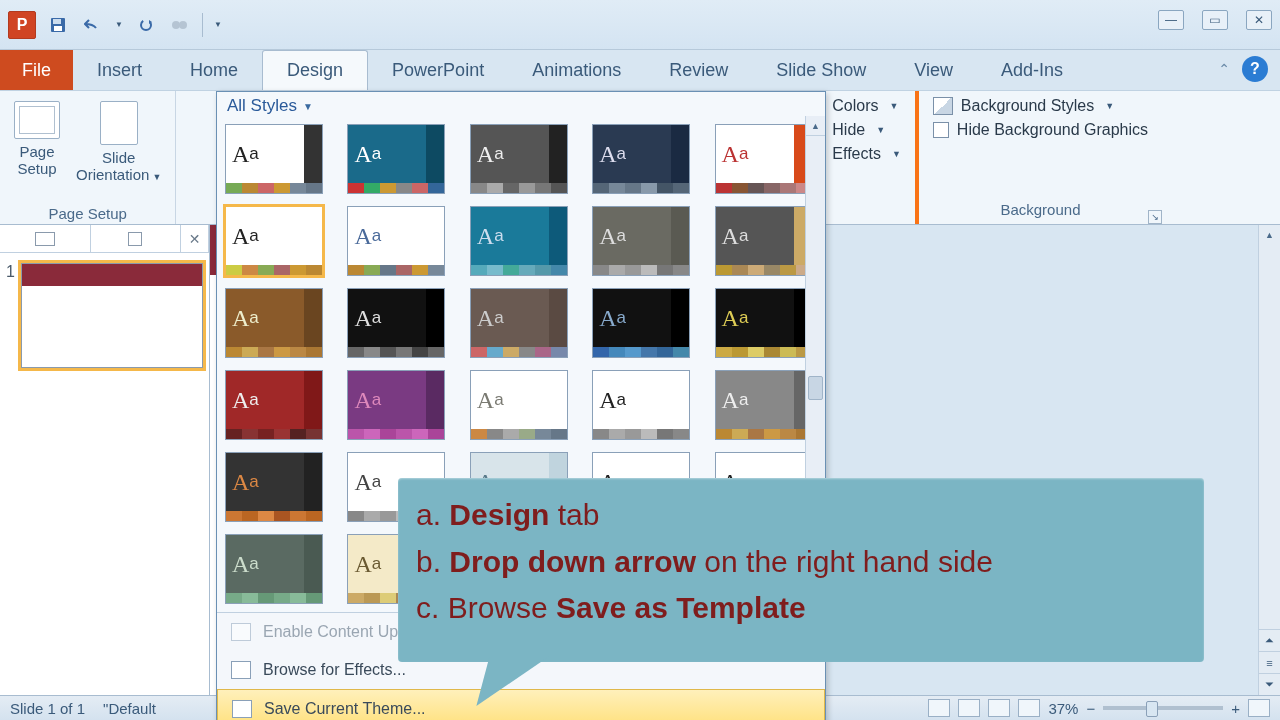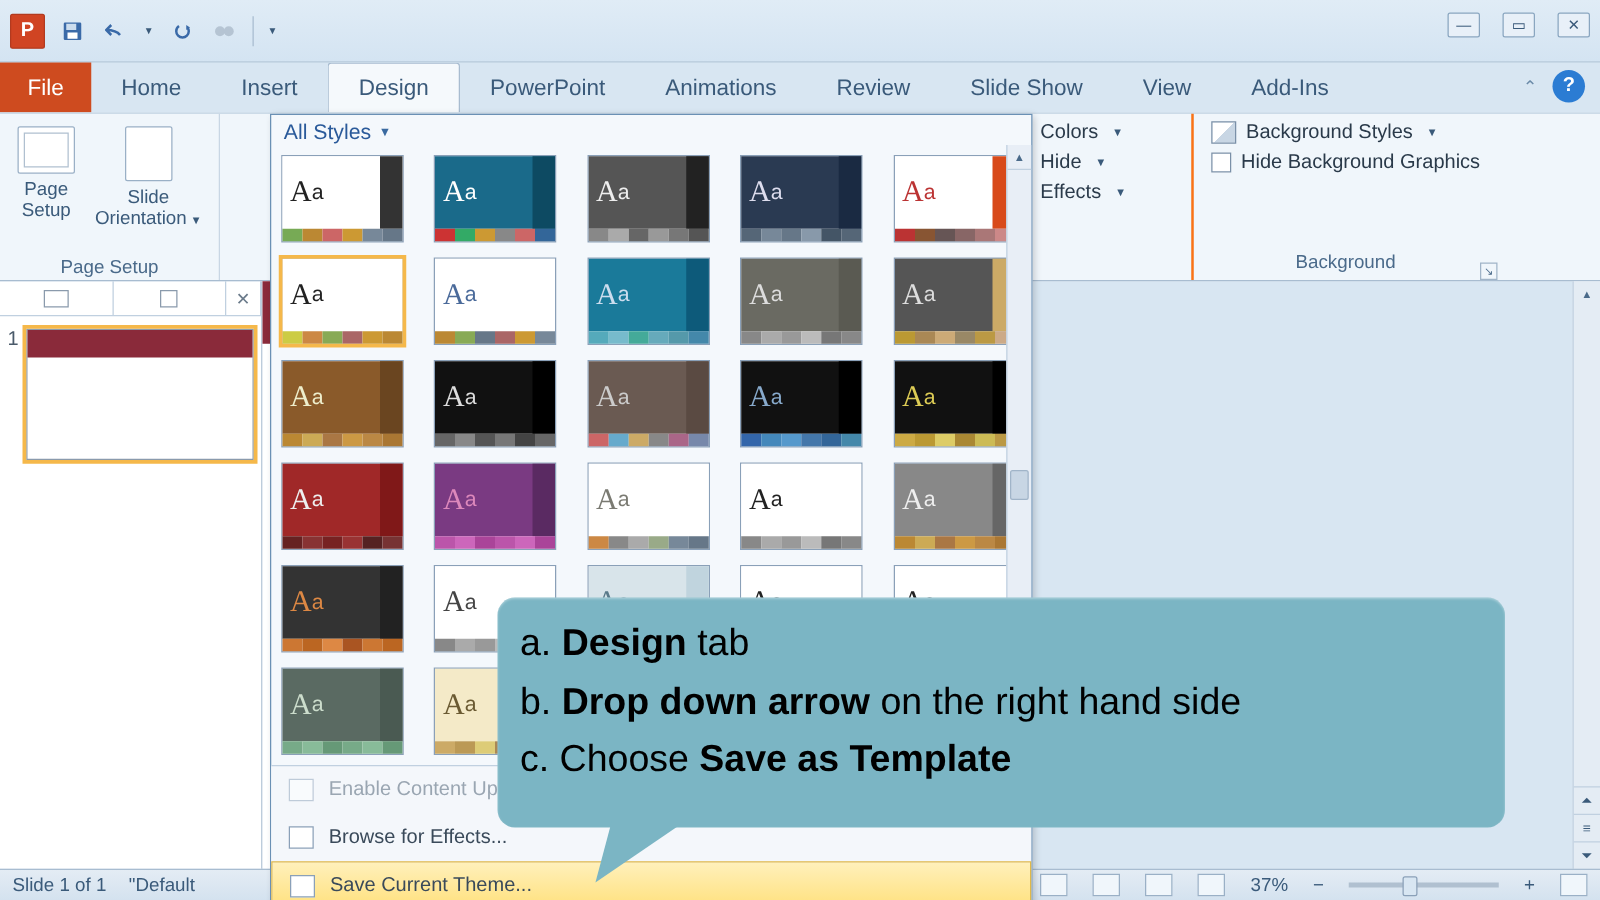--- a/index.html
+++ b/index.html
@@ -59,21 +59,21 @@
 .rib-right { display:flex; }
 .rib-col { padding:6px 14px; display:flex; flex-direction:column; gap:6px; }
 .rib-row { display:flex; align-items:center; gap:8px; font-size:16px; color:#2a3a4a; }
 .mini-icon { width:18px; height:18px; border:1px solid #7a90a8; display:inline-block; }
 .mini-icon.colors { background:linear-gradient(90deg,#c33,#3c3,#33c,#cc3); }
 .mini-icon.fonts { background:#fff; position:relative; }
 .mini-icon.fonts::after { content:'A'; position:absolute; inset:0; font-size:12px; text-align:center; line-height:16px; color:#c33; font-weight:bold; }
 .mini-icon.effects { background:radial-gradient(circle at 40% 40%, #bde, #69c); border-radius:50%; }
 .bg-styles-icon { width:20px; height:18px; background:linear-gradient(135deg,#fff 50%,#c8d6e4 50%); border:1px solid #7a90a8; }
 .checkbox { width:16px; height:16px; border:1px solid #7a90a8; background:#fff; }
-.bg-group { border-left:2px solid #f97316; padding-left:14px; position:relative;margin-left:38px; }
+.bg-group { border-left:4px solid #f97316; padding-left:14px; position:relative; }
 .group-launcher { position:absolute; right:0; bottom:0; width:14px; height:14px; border:1px solid #a0b4c8; font-size:9px; display:flex; align-items:center; justify-content:center; color:#4a6a8a; }
 
 
 .main { display:flex; height:calc(720px - 50px - 40px - 135px - 25px); }
 .slide-panel { width:210px; background:#fff; border-right:1px solid #a8bcd0; }
 .panel-tabs { height:28px; display:flex; border-bottom:1px solid #c0d0e0; }
 .panel-tab { flex:1; display:flex; align-items:center; justify-content:center; border-right:1px solid #c0d0e0; }
 .panel-tab.close { flex:0 0 28px; color:#6a7a8a; font-size:14px; }
 .panel-tab-icon { width:20px; height:14px; border:1px solid #8a9aac; }
 .slide-item { display:flex; padding:10px 6px; gap:6px; }
@@ -86,27 +86,27 @@
 .slide-body { position:absolute; top:110px; left:30px; width:150px; height:100px; border:2px dotted #222; }
 .slide-body2 { position:absolute; top:220px; left:30px; width:105px; height:16px; border:2px dotted #222; }
 
 .vscroll { width:22px; background:#e4ecf4; border-left:1px solid #c0d0e0; position:relative; }
 .vscroll-btn { height:20px; display:flex; align-items:center; justify-content:center; font-size:9px; color:#4a6a8a; }
 .vscroll-nav { position:absolute; bottom:0; left:0; right:0; }
 .vscroll-nav div { height:22px; border-top:1px solid #c0d0e0; display:flex; align-items:center; justify-content:center; font-size:11px; color:#3a5a7a; }
 
 
 .statusbar { height:25px; background:linear-gradient(#e4ecf4,#d4e2ef); border-top:1px solid #a8bcd0; display:flex; align-items:center; padding:0 10px; font-size:15px; color:#3a5a7a; gap:18px; position:relative; }
-.status-right { position:absolute; right:10px; display:flex; align-items:center; gap:20px; }
+.status-right { position:absolute; right:10px; display:flex; align-items:center; gap:8px; }
 .view-btn { width:22px; height:18px; border:1px solid #9ab0c6; background:#f0f6fb; }
 .zoom-slider { width:120px; height:4px; background:#b0c0d0; position:relative; }
 .zoom-slider::before { content:''; position:absolute; left:36%; top:-5px; width:10px; height:14px; background:#d8e6f2; border:1px solid #8aa0b8; border-radius:2px; }
 
 
-.callout { position:absolute; left:398px; top:478px; width:806px; height:184px; background:#7bb5c4; border-radius:14px; padding:14px 18px; color:#000000; font-size:30px; line-height:1.55; z-index:100; box-shadow:0 1px 2px rgba(255,255,255,0.4) inset; }
+.callout { position:absolute; left:398px; top:478px; width:806px; height:184px; background:#7bb5c4; border-radius:4px; padding:14px 18px; color:#7f1d1d; font-size:30px; line-height:1.55; z-index:100; box-shadow:0 1px 2px rgba(255,255,255,0.4) inset; }
 .callout::after { content:''; position:absolute; left:80px; bottom:-44px; width:0; height:0; border-left:10px solid transparent; border-right:50px solid transparent; border-top:50px solid #7bb5c4; transform:skewX(-25deg); }
 .callout b { font-weight:bold; }
 </style>
 </head>
 <body>
 
 <div class="titlebar">
   <div class="qat">
     <div class="ppt-icon">P</div>
     <div class="qat-btn">
@@ -139,22 +139,22 @@
   </div>
   <div class="win-controls">
     <div class="win-btn">—</div>
     <div class="win-btn">▭</div>
     <div class="win-btn">✕</div>
   </div>
 </div>
 
 <div class="ribbon-tabs">
   <div class="tab-file">File</div>
-  <div class="tab">Home</div>
-    <div class="tab">Insert</div>
+  <div class="tab">Insert</div>
+    <div class="tab">Home</div>
     <div class="tab active">Design</div>
     <div class="tab">PowerPoint</div>
     <div class="tab">Animations</div>
     <div class="tab">Review</div>
     <div class="tab">Slide Show</div>
     <div class="tab">View</div>
     <div class="tab">Add-Ins</div>
     <div id="tabs-container" style="display: contents;"></div>
   <div class="ribbon-right">
     <div class="collapse-btn">⌃</div>
@@ -585,14 +585,14 @@
     <span>−</span>
     <div class="zoom-slider"></div>
     <span>+</span>
     <div class="view-btn"></div>
   </div>
 </div>
 
 <div class="callout">
   <div><span>a. </span><b>Design</b><span> tab</span></div>
   <div><span>b. </span><b>Drop down arrow</b><span> on the right hand side</span></div>
-  <div><span>c. Choose </span><b>Save as Template</b></div>
+  <div><span>c. Browse </span><b>Save as Template</b></div>
 </div>
 
 </body></html>

